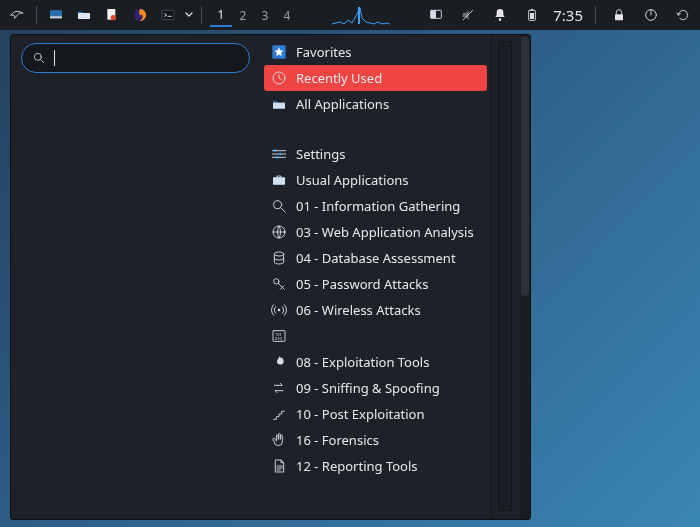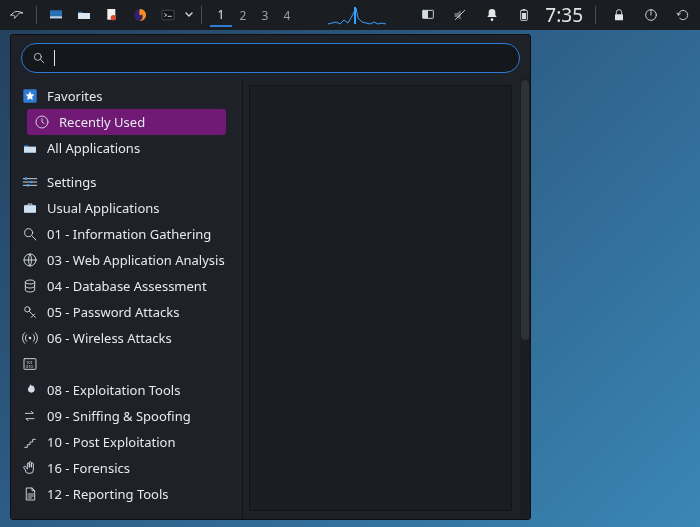--- a/index.html
+++ b/index.html
@@ -15,29 +15,29 @@
     padding:0 6px; gap:6px; z-index:3;
   }
   .panel .icon-btn{width:22px;height:22px;display:flex;align-items:center;justify-content:center;border-radius:2px;}
   .panel .icon-btn svg{width:16px;height:16px;}
   .sep{width:1px;height:18px;background:#4a4d52;margin:0 2px;}
   .ws{display:flex;align-items:center;}
   .ws-btn{width:22px;height:24px;display:flex;align-items:center;justify-content:center;color:#9aa0a6;font-size:12px;}
   .ws-btn.active{color:#dfe6ee;border-bottom:2px solid #2e7bd4;}
   .spacer{flex:1;}
   .tray{display:flex;align-items:center;gap:10px;}
-  .clock{font-size:19px;color:#e4e4e6;}
+  .clock{font-size:15px;color:#e4e4e6;}
   .netgraph{width:60px;height:22px;}
   
   .menu {
     position:absolute; top:34px; left:10px;
     width:521px; height:486px;
     background:#1e2228; border:1px solid #0d0f12;
     border-radius:3px; z-index:2;
-    display:flex; flex-direction:column;
+    display:flex; flex-direction:row;
   }
   .searchbar{
     margin:8px 10px 6px 10px; height:30px;
     border:1.5px solid #2e7bd4; border-radius:16px;
     background:#14171c; display:flex; align-items:center;
     padding:0 10px; gap:8px;
   }
   .searchbar svg{width:14px;height:14px;flex-shrink:0;}
   .searchbar input{flex:1;background:transparent;border:none;outline:none;color:#e4e4e6;font-size:13px;}
   .caret{width:1px;height:16px;background:#e4e4e6;animation:blink 1.1s step-end infinite;}
@@ -47,24 +47,24 @@
     width:232px; background:#1e2228;
     display:flex; flex-direction:column;
     overflow-y:hidden; padding-top:4px;
     border-right:1px solid #121418;
   }
   .cat{
     display:flex;align-items:center;gap:8px;
     height:26px;padding:0 10px;
     color:#e7e9ec;font-size:13px;white-space:nowrap;
   }
-  .cat.selected{background:#701a75;border-radius:3px;margin:0 16px;padding:0 6px;}
+  .cat.selected{background:#ef4444;border-radius:3px;margin:0 4px;padding:0 6px;}
   .cat .ico{width:18px;height:18px;flex-shrink:0;display:flex;align-items:center;justify-content:center;}
   .cat .ico svg{width:16px;height:16px;}
-  .cat.group-gap{margin-top:8px;}
+  .cat.group-gap{margin-top:24px;}
   .results{
     flex:1; margin:6px 8px 8px 6px;
     background:#1a1e24;border:1px solid #121418;border-radius:2px;
   }
   .scroll-track{width:10px;background:#1a1d22;}
   .scroll-thumb{width:8px;height:260px;margin:1px auto;background:#2d3138;border-radius:4px;}
   
   .ic-stroke{stroke:#d5dbe2;stroke-width:1.4;fill:none;stroke-linecap:round;stroke-linejoin:round;}
 </style>
 </head>

